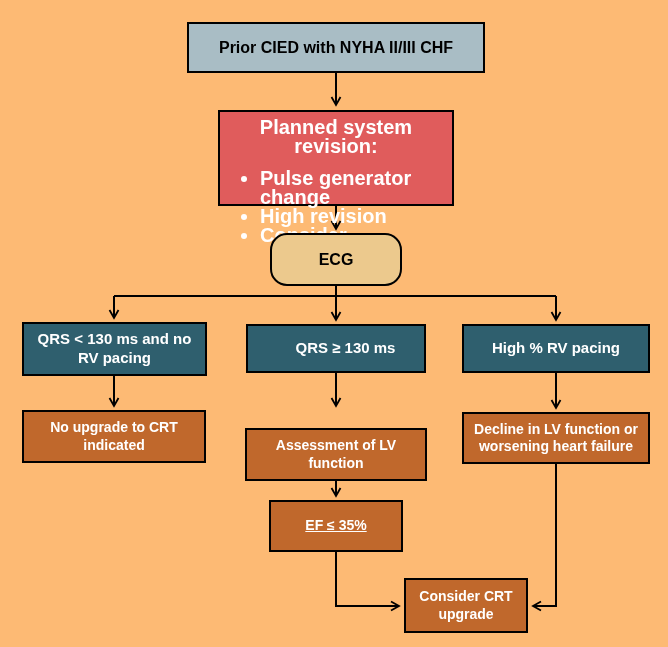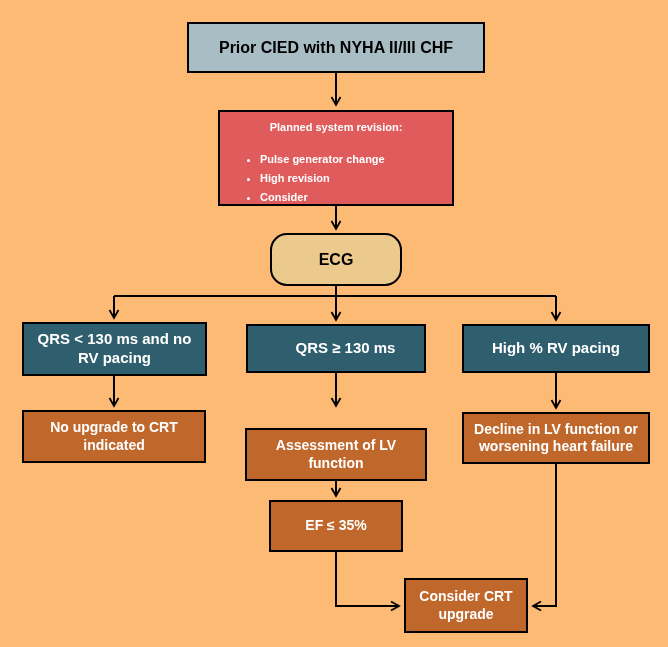--- a/index.html
+++ b/index.html
@@ -50,21 +50,21 @@
     font-size: 16px;
   }
   .gold {
     background: var(--c-gold, #ecc98d);
     color: #000000;
     font-size: 16px;
   }
   .red {
     background: var(--c-red, #e05c5c);
     color: #ffffff;
-    font-size: 11px;
+    font-size: 20px;
     flex-direction: column;
     align-items: stretch;
     justify-content: flex-start;
     padding: 6px 8px;
   }
   .red .red-title {
     text-align: center;
     line-height: 19px;
   }
   .red ul.bullets {
@@ -137,17 +137,17 @@
   <div class="node teal" style="left:246px; top:324px; width:180px; height:49px;padding-left:25px;">QRS ≥ 130 ms</div>
 
   <div class="node teal" style="left:462px; top:324px; width:188px; height:49px;">High % RV pacing</div>
 
   <div class="node orange" style="left:22px; top:410px; width:184px; height:53px;">No upgrade to CRT indicated</div>
 
   <div class="node orange" style="left:245px; top:428px; width:182px; height:53px;">Assessment of LV function</div>
 
   <div class="node orange" style="left:462px; top:412px; width:188px; height:52px;">Decline in LV function or worsening heart failure</div>
 
-  <div class="node orange" style="left:269px; top:500px; width:134px; height:52px;">EF ≤ 35%</div>
+  <div class="node orange" style="left:269px; top:500px; width:134px; height:52px;text-decoration:underline;">EF ≤ 35%</div>
 
   <div class="node orange" style="left:404px; top:578px; width:124px; height:55px;">Consider CRT upgrade</div>
 
 </div>
 
 </body></html>

